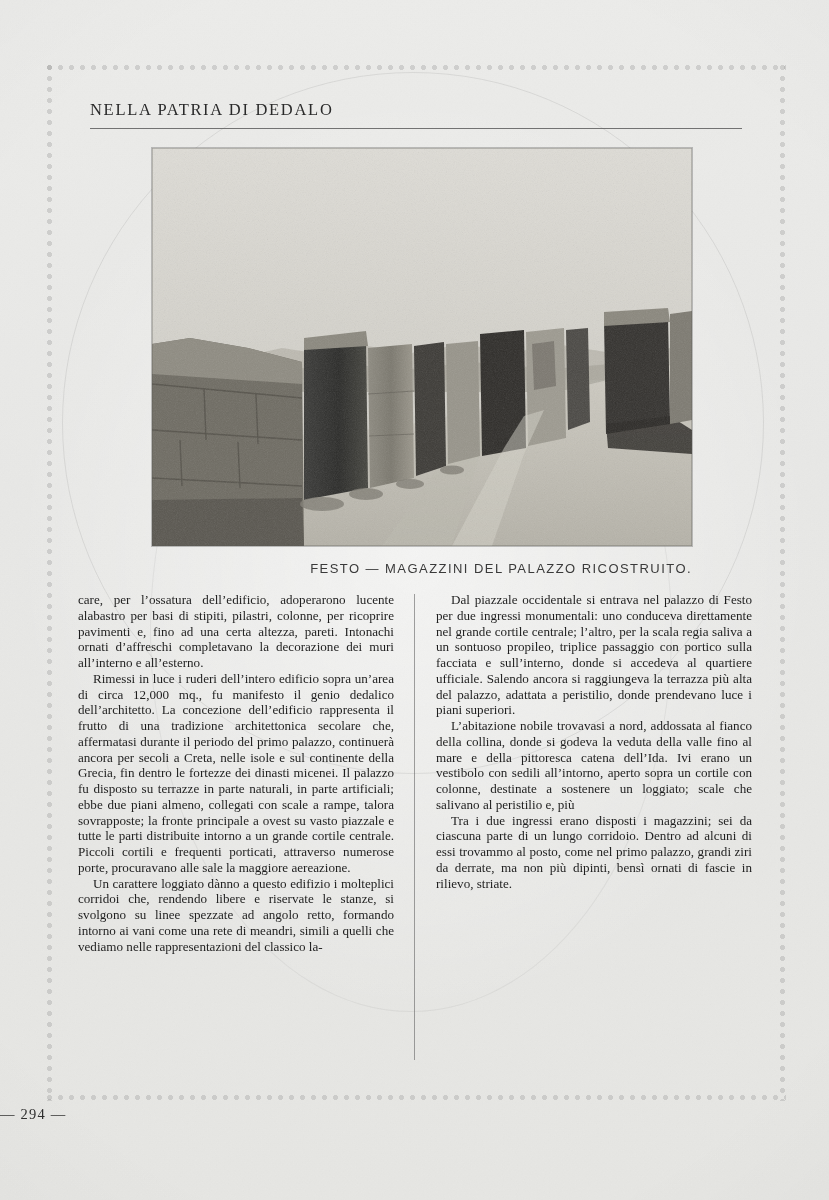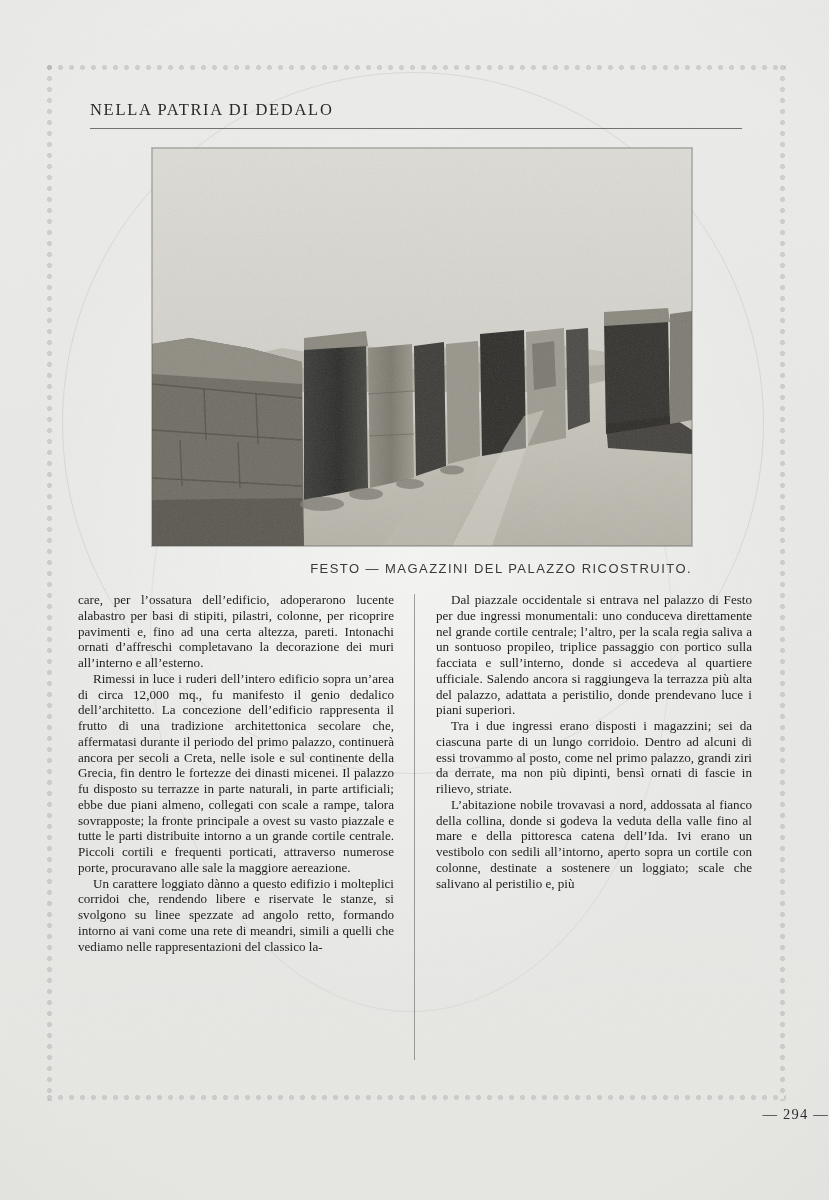--- a/index.html
+++ b/index.html
@@ -168,21 +168,21 @@
     background: #6f6f6f;
     opacity: 0.65;
   }
 
   
   .folio {
     position: absolute;
     left: 0;
     right: 0;
     top: 1106px;
-    text-align: right;
+    text-align: left;
     font-size: 14.5px;
     letter-spacing: 1.2px;
     color: #2e2e2e;
   }
 </style>
 </head>
 <body>
 
 <div class="page">
 
@@ -317,20 +317,20 @@
 
   <div class="columns">
     <div class="col left">
       <p class="no-indent">care, per l’ossatura dell’edificio, adoperarono lucente alabastro per basi di stipiti, pilastri, colonne, per ricoprire pavimenti e, fino ad una certa altezza, pareti. Intonachi ornati d’affreschi completavano la decorazione dei muri all’interno e all’esterno.</p>
       <p>Rimessi in luce i ruderi dell’intero edificio sopra un’area di circa 12,000 mq., fu manifesto il genio dedalico dell’architetto. La concezione dell’edificio rappresenta il frutto di una tradizione architettonica secolare che, affermatasi durante il periodo del primo palazzo, continuerà ancora per secoli a Creta, nelle isole e sul continente della Grecia, fin dentro le fortezze dei dinasti micenei. Il palazzo fu disposto su terrazze in parte naturali, in parte artificiali; ebbe due piani almeno, collegati con scale a rampe, talora sovrapposte; la fronte principale a ovest su vasto piazzale e tutte le parti distribuite intorno a un grande cortile centrale. Piccoli cortili e frequenti porticati, attraverso numerose porte, procuravano alle sale la maggiore aereazione.</p>
       <p>Un carattere loggiato dànno a questo edifizio i molteplici corridoi che, rendendo libere e riservate le stanze, si svolgono su linee spezzate ad angolo retto, formando intorno ai vani come una rete di meandri, simili a quelli che vediamo nelle rappresentazioni del classico la-</p>
     </div>
     <div class="col-divider"></div>
     <div class="col right">
       <p>Dal piazzale occidentale si entrava nel palazzo di Festo per due ingressi monumentali: uno conduceva direttamente nel grande cortile centrale; l’altro, per la scala regia saliva a un sontuoso propileo, triplice passaggio con portico sulla facciata e sull’interno, donde si accedeva al quartiere ufficiale. Salendo ancora si raggiungeva la terrazza più alta del palazzo, adattata a peristilio, donde prendevano luce i piani superiori.</p>
+      <p>L’abitazione nobile trovavasi a nord, addossata al fianco della collina, donde si godeva la veduta della valle fino al mare e della pittoresca catena dell’Ida. Ivi erano un vestibolo con sedili all’intorno, aperto sopra un cortile con colonne, destinate a sostenere un loggiato; scale che salivano al peristilio e, più</p>
       <p>Tra i due ingressi erano disposti i magazzini; sei da ciascuna parte di un lungo corridoio. Dentro ad alcuni di essi trovammo al posto, come nel primo palazzo, grandi ziri da derrate, ma non più dipinti, bensì ornati di fascie in rilievo, striate.</p>
-      <p>L’abitazione nobile trovavasi a nord, addossata al fianco della collina, donde si godeva la veduta della valle fino al mare e della pittoresca catena dell’Ida. Ivi erano un vestibolo con sedili all’intorno, aperto sopra un cortile con colonne, destinate a sostenere un loggiato; scale che salivano al peristilio e, più</p>
     </div>
   </div>
 
   <div class="folio">— 294 —</div>
 
 </div>
 
 </body></html>

